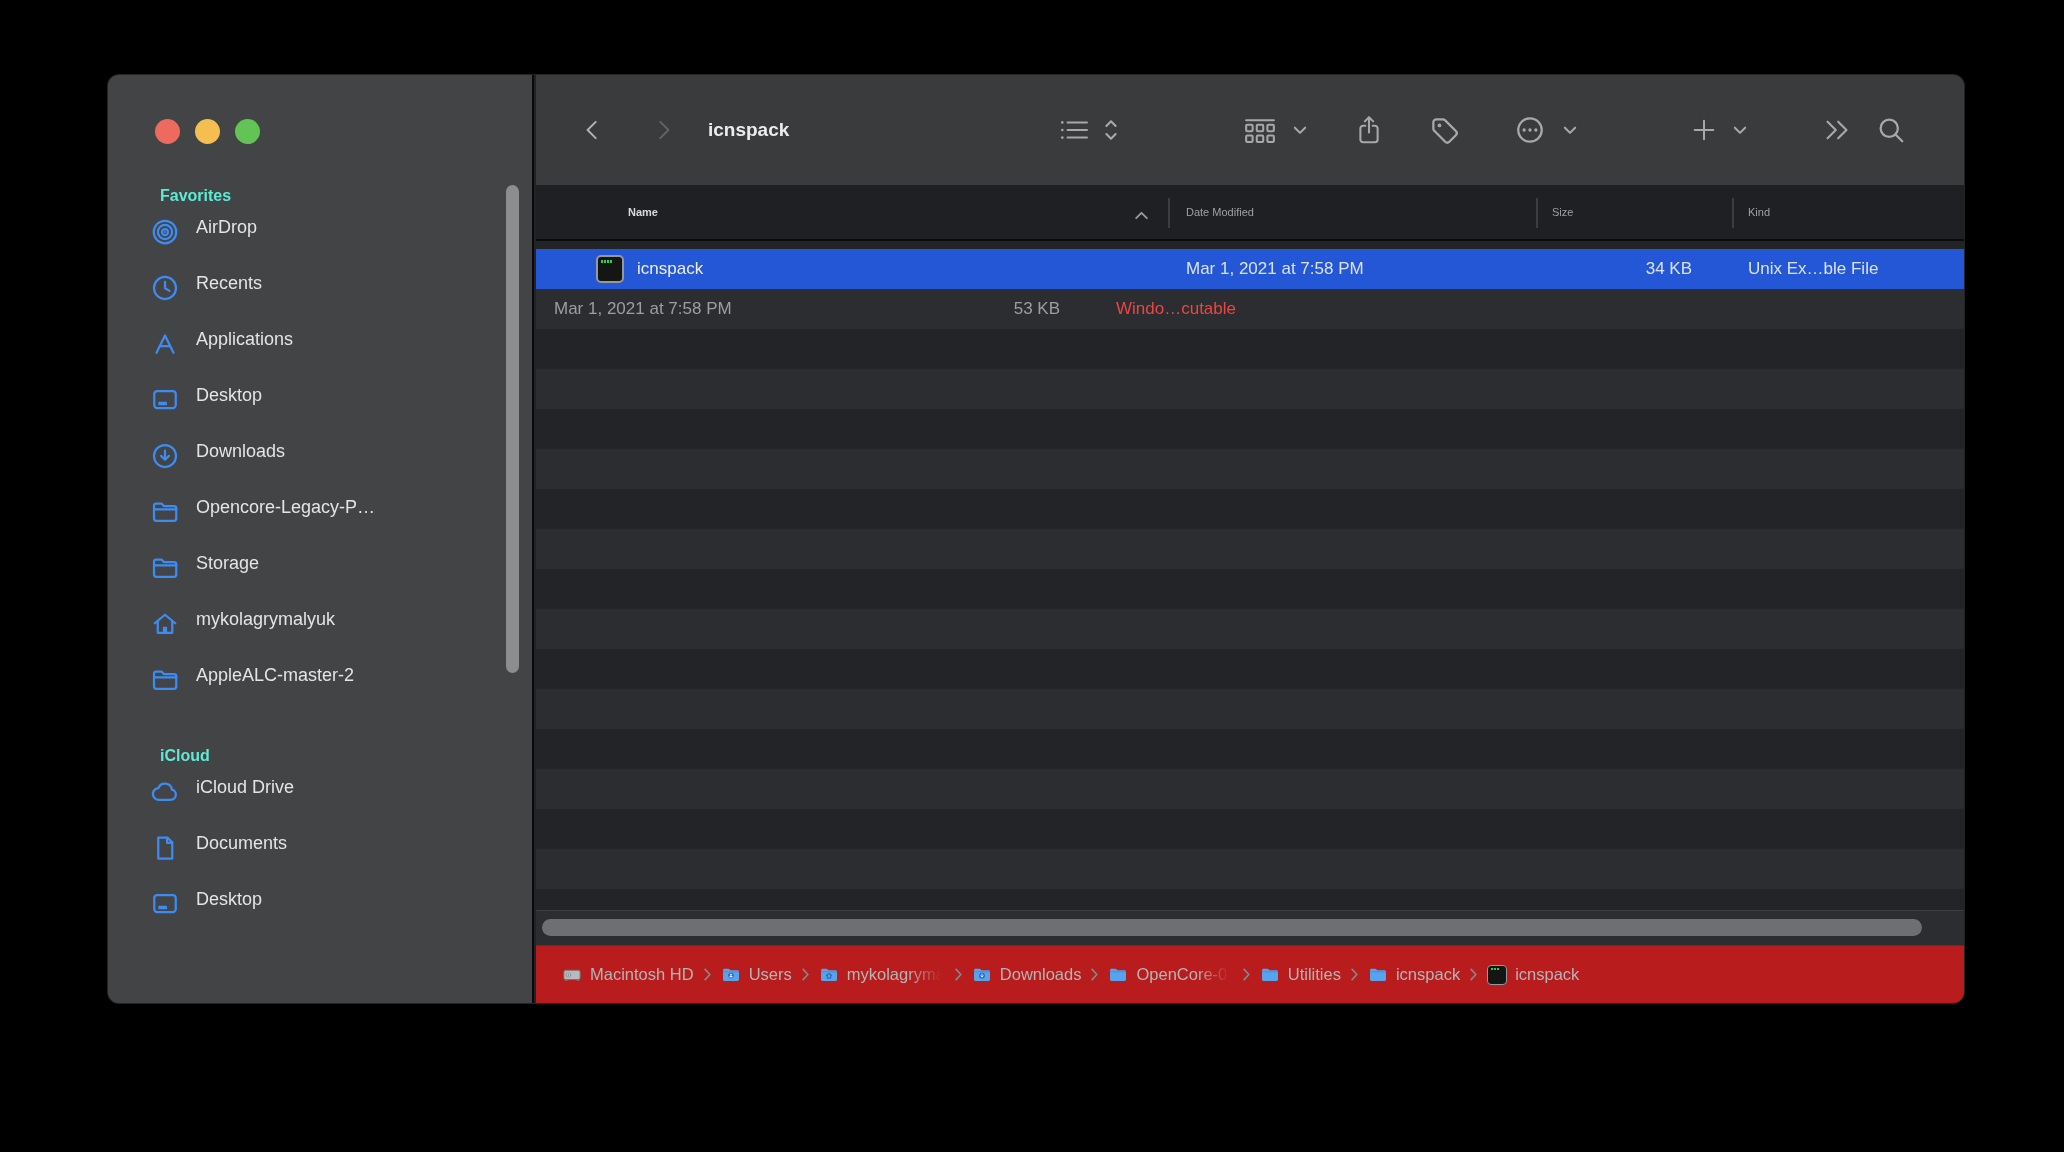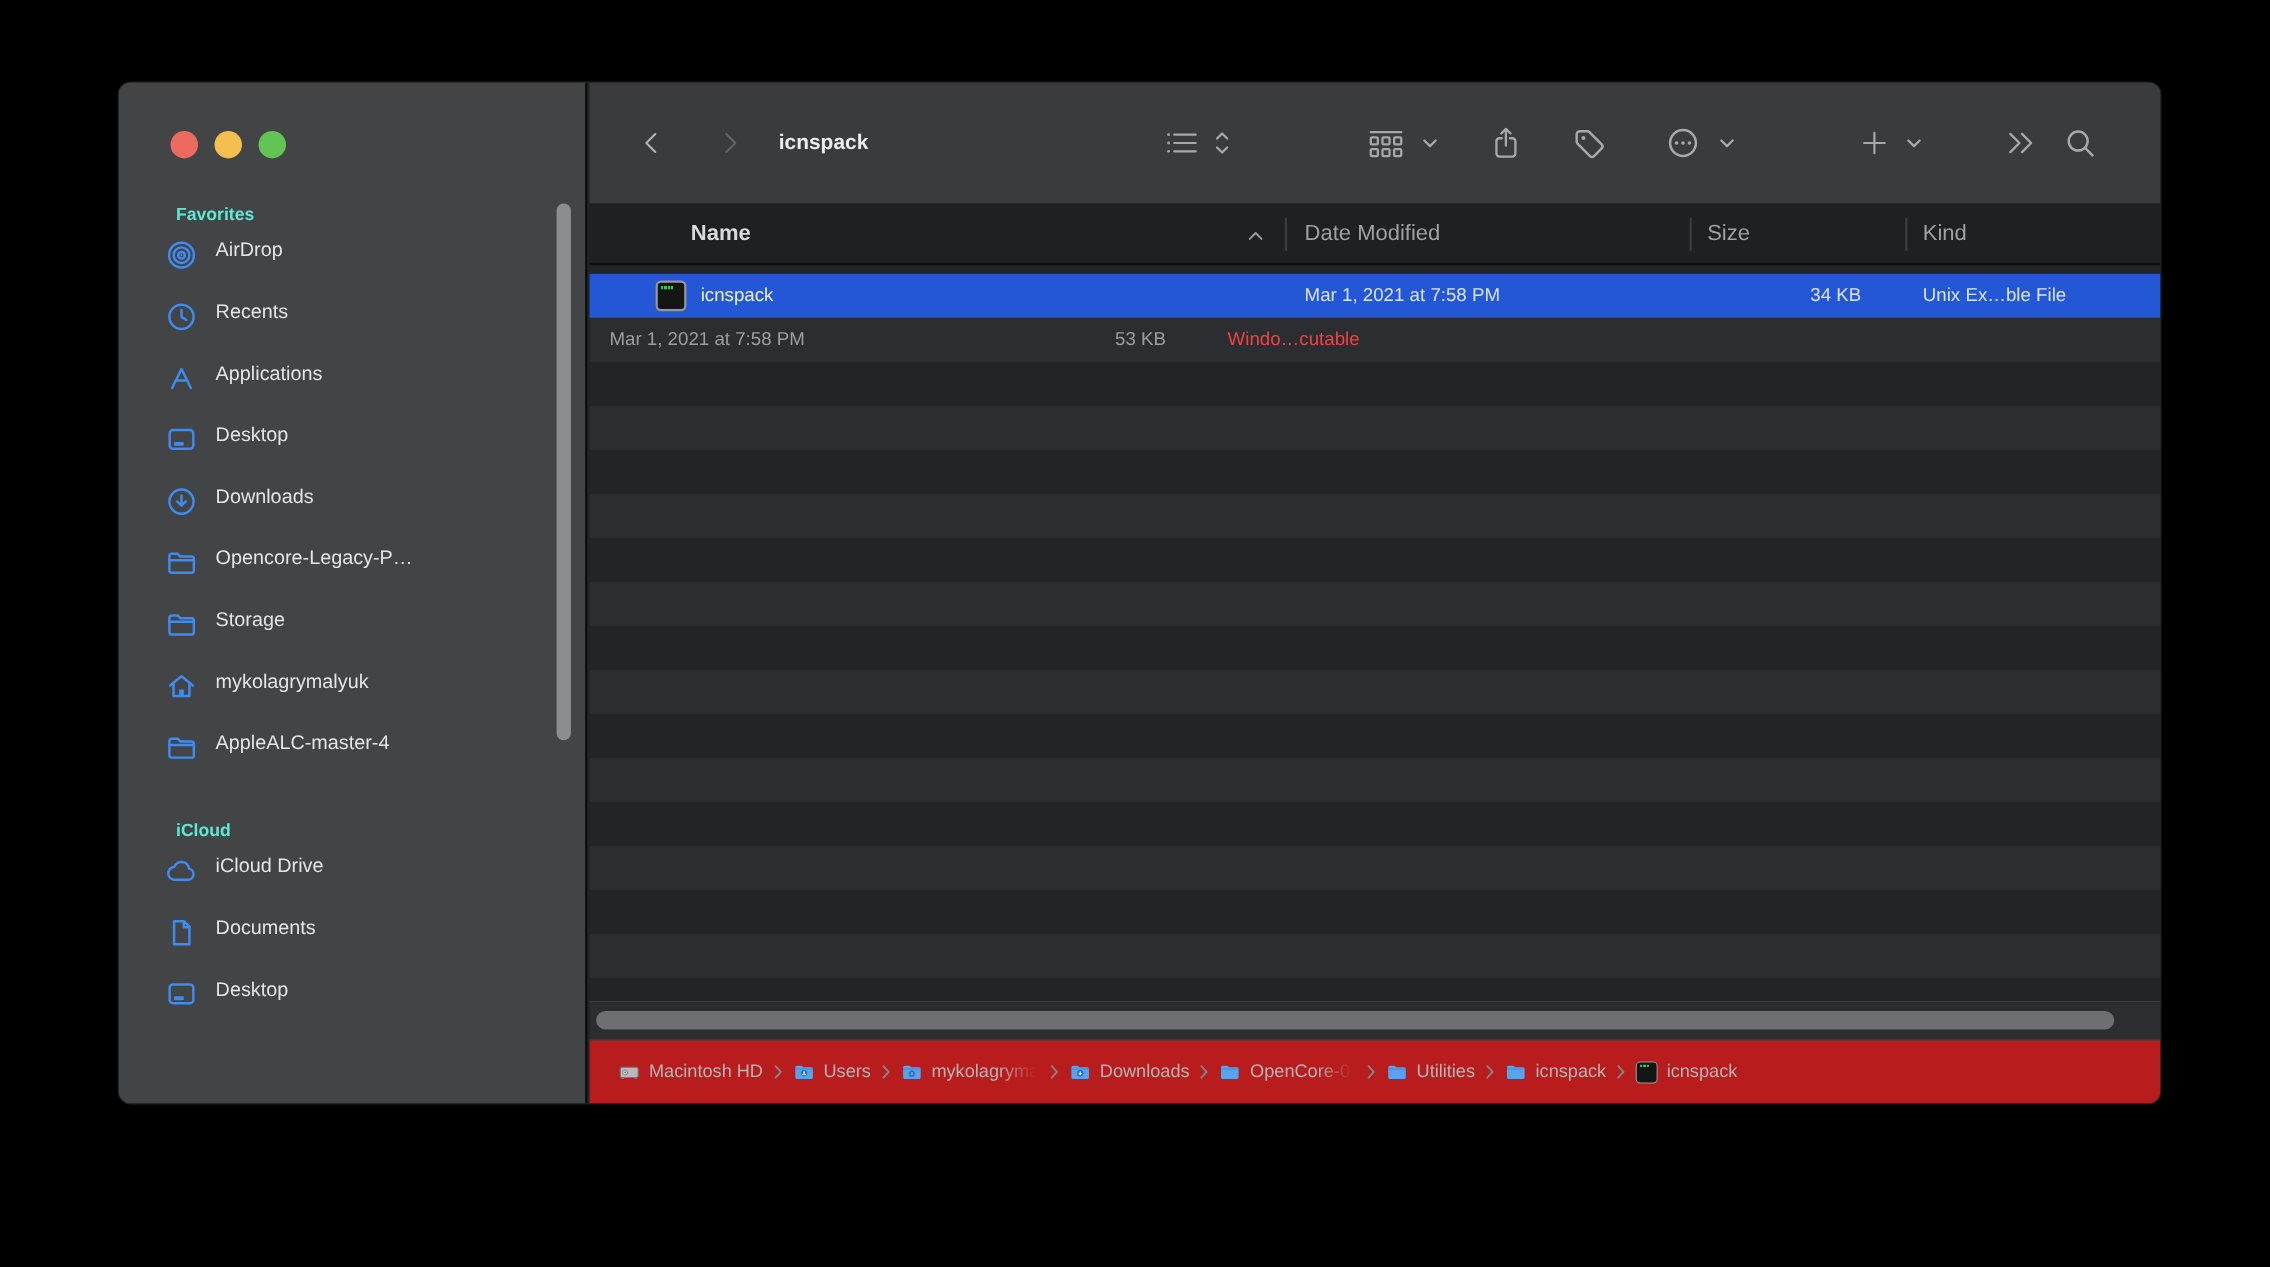--- a/index.html
+++ b/index.html
@@ -26,21 +26,21 @@
   
   .main{position:absolute;left:428px;top:0;right:0;bottom:0;background:#222326;}
   .toolbar{position:absolute;left:0;top:0;right:0;height:110px;background:#3a3b3c;}
   .tb{position:absolute;top:0;height:110px;display:flex;align-items:center;color:#a6a8aa;}
   .tb svg{display:block;}
   .dim{color:#626365;}
   .win-title{position:absolute;left:172px;top:0;height:110px;display:flex;align-items:center;
     font-size:19px;font-weight:bold;color:#ebecee;}
   
   .colhead{position:absolute;left:0;top:110px;right:0;height:56px;background:#1f2023;border-bottom:2px solid #0a0b0d;}
-  .ch{position:absolute;top:0;height:54px;display:flex;align-items:center;font-size:20px;color:#9fa0a3;}
+  .ch{position:absolute;top:0;height:54px;display:flex;align-items:center;font-size:11px;color:#9fa0a3;}
   .ch.first{left:92px;color:#d9dadc;font-weight:bold;}
   .ch-sort{position:absolute;left:598px;top:22px;color:#9a9b9e;}
   .csep{position:absolute;top:13px;width:2px;height:30px;background:#3c3d40;}
   
   .rowspacer{position:absolute;left:0;top:168px;right:0;height:6px;background:#232427;}
   .rows{position:absolute;left:0;top:174px;right:0;}
   .frow{height:40px;display:flex;align-items:center;font-size:17px;color:#eceded;}
   .frow.selected{background:var(--sel);}
   .frow.stripe-light{background:#2c2d30;}
   .cell-name{width:632px;display:flex;align-items:center;padding-left:60px;}
@@ -139,21 +139,21 @@
               <path d="M6.2 9.6V19h11.6V9.6"></path>
               <path d="M10.3 19v-4.8h3.4V19z" fill="currentColor" stroke="none"></path>
             </svg></span>
        <span class="slabel">mykolagrymalyuk</span>
      </div>
         <div class="side-item">
        <span class="sicon" style="width:30px;height:30px;flex:0 0 30px"><svg viewBox="0 0 24 24" width="100%" height="100%" fill="none" stroke="currentColor" stroke-width="1.8" stroke-linecap="round" stroke-linejoin="round">
               <path d="M3.2 7c0-1 .8-1.8 1.8-1.8h4.2l1.9 2h8.1c1 0 1.8.8 1.8 1.8v8.2c0 1-.8 1.8-1.8 1.8H5c-1 0-1.8-.8-1.8-1.8z"></path>
               <path d="M3.2 9.8h17.8"></path>
             </svg></span>
-       <span class="slabel">AppleALC-master-4</span>
+       <span class="slabel">AppleALC-master-2</span>
      </div>
         <div class="sec-title icloud">iCloud</div>
         <div class="side-item">
        <span class="sicon" style="width:30px;height:30px;flex:0 0 30px"><svg viewBox="0 0 24 24" width="100%" height="100%" fill="none" stroke="currentColor" stroke-width="1.8" stroke-linecap="round" stroke-linejoin="round">
               <path d="M7.3 18.2h9.4a4.1 4.1 0 0 0 .8-8.1A5.6 5.6 0 0 0 6.7 8.9a4.3 4.3 0 0 0 .6 9.3z"></path>
             </svg></span>
        <span class="slabel">iCloud Drive</span>
      </div>
         <div class="side-item">
        <span class="sicon" style="width:30px;height:30px;flex:0 0 30px"><svg viewBox="0 0 24 24" width="100%" height="100%" fill="none" stroke="currentColor" stroke-width="1.8" stroke-linecap="round" stroke-linejoin="round">

